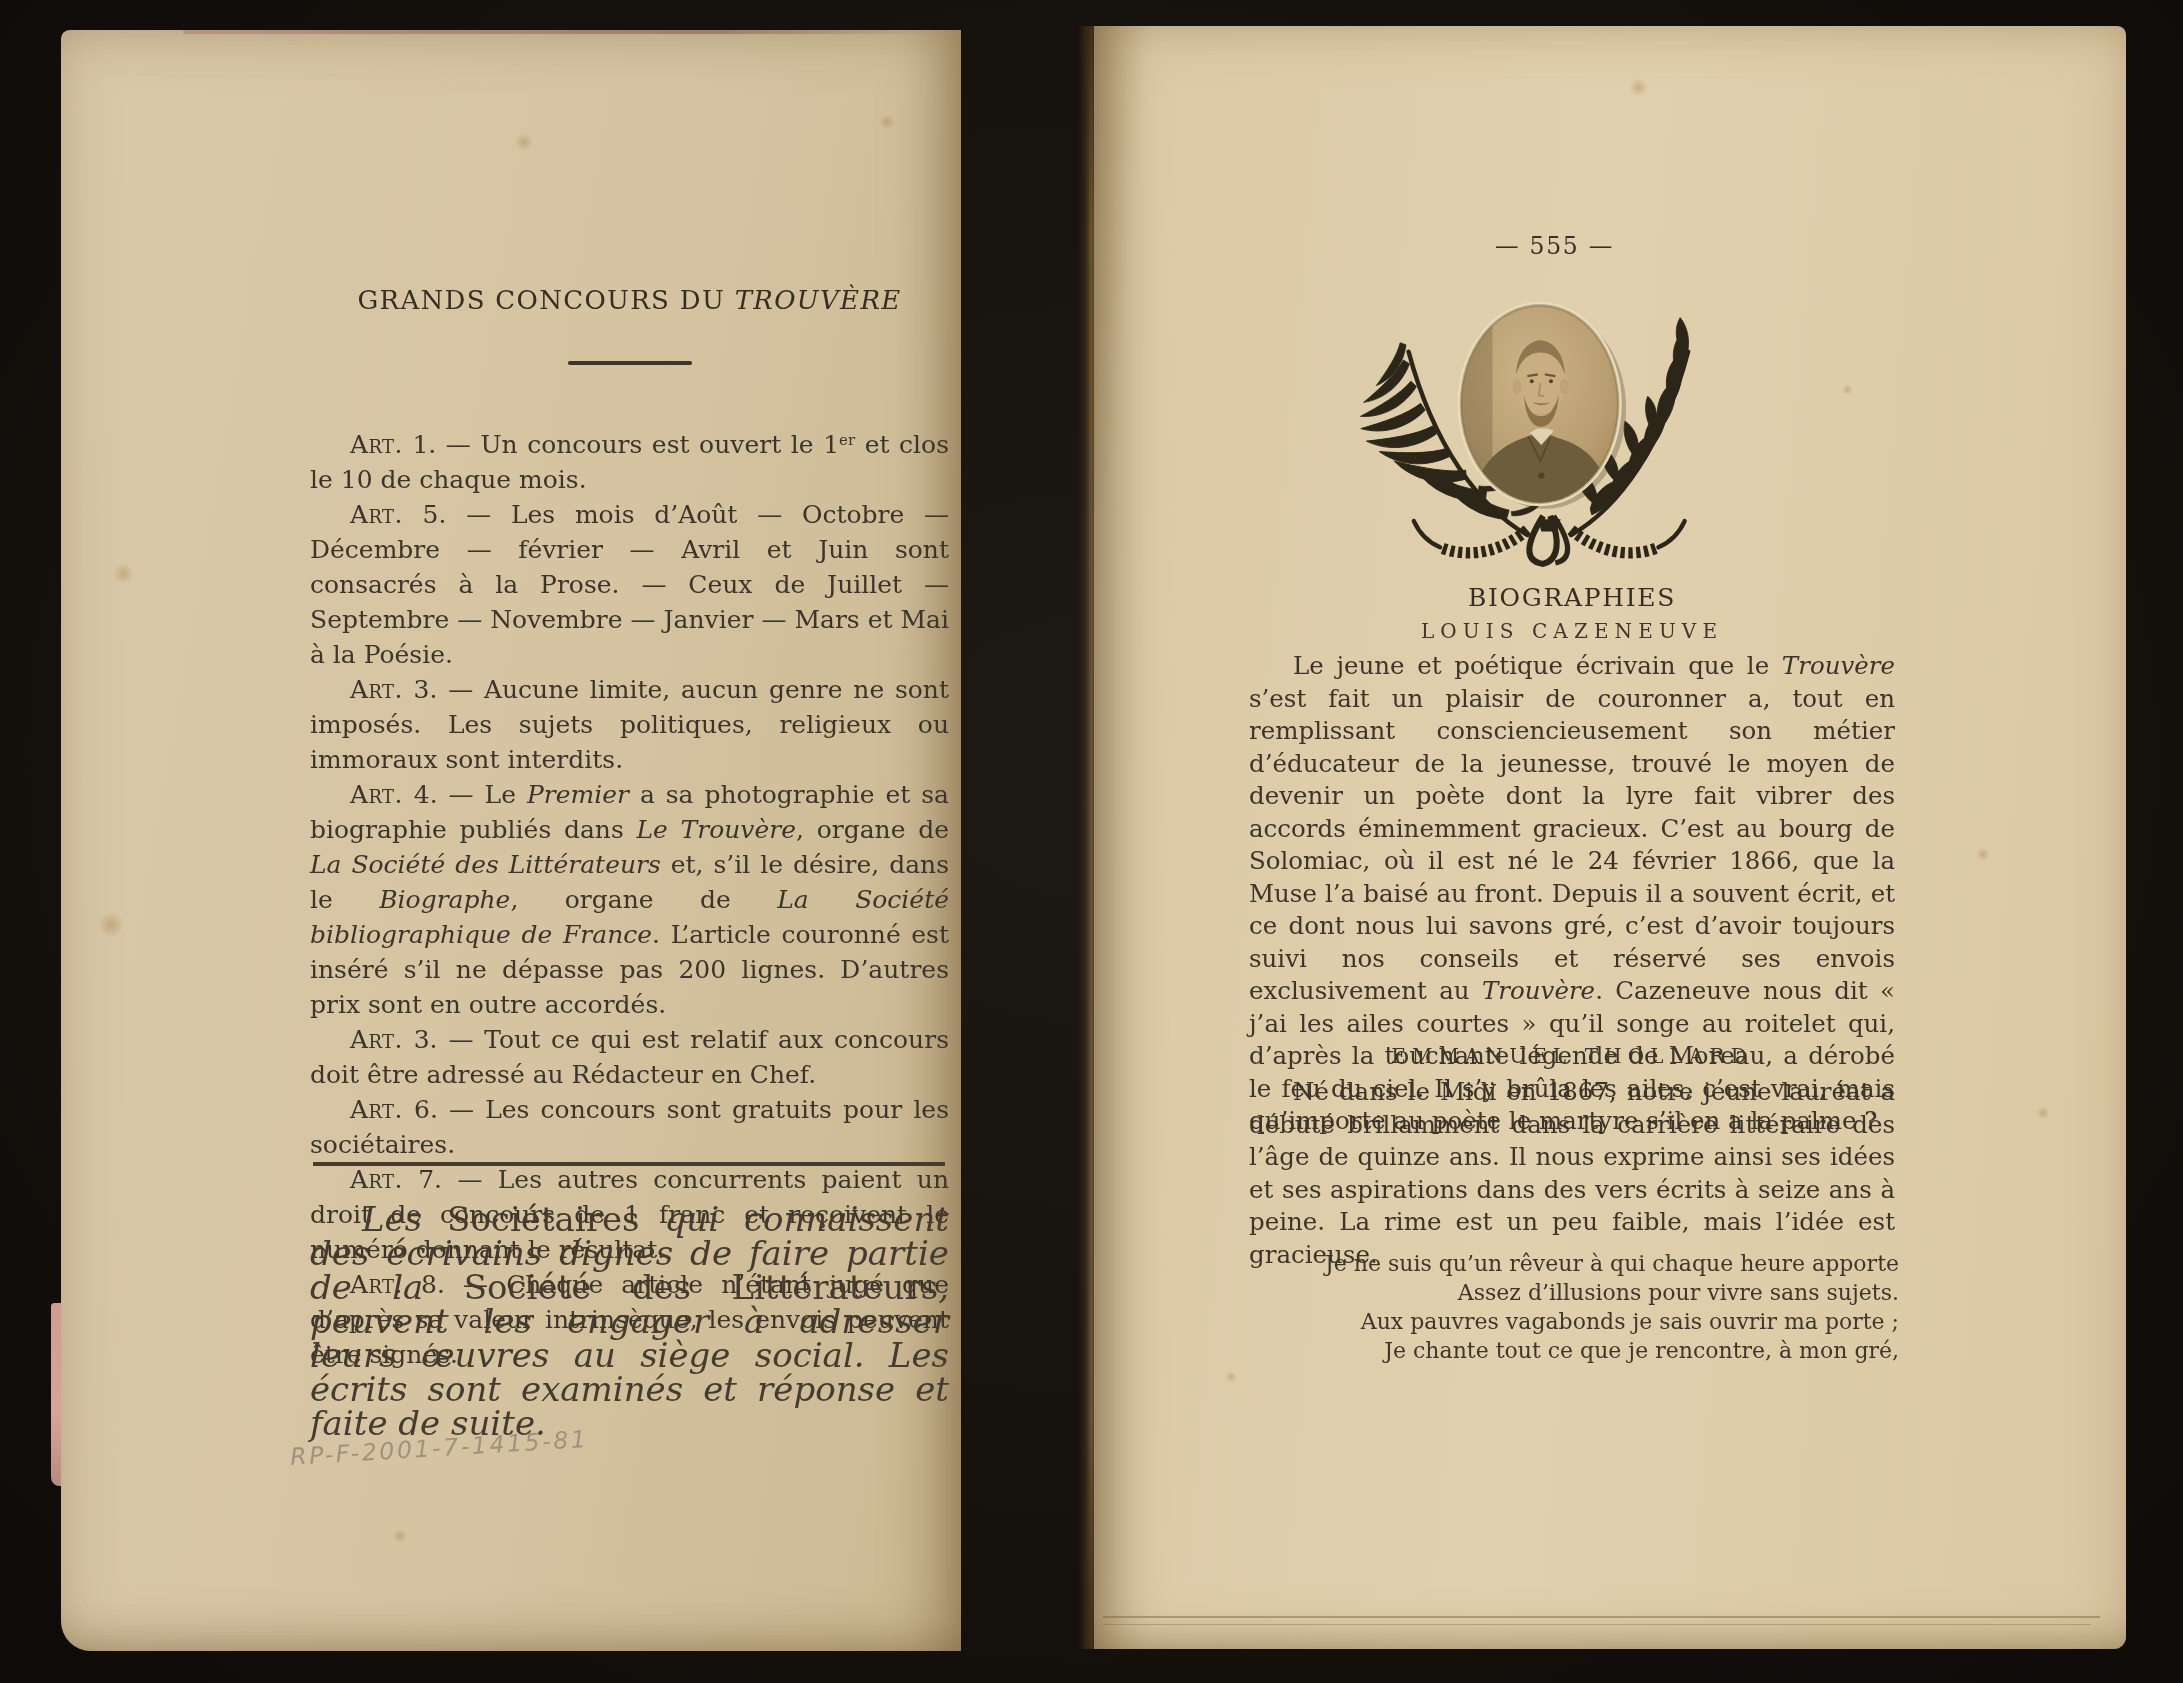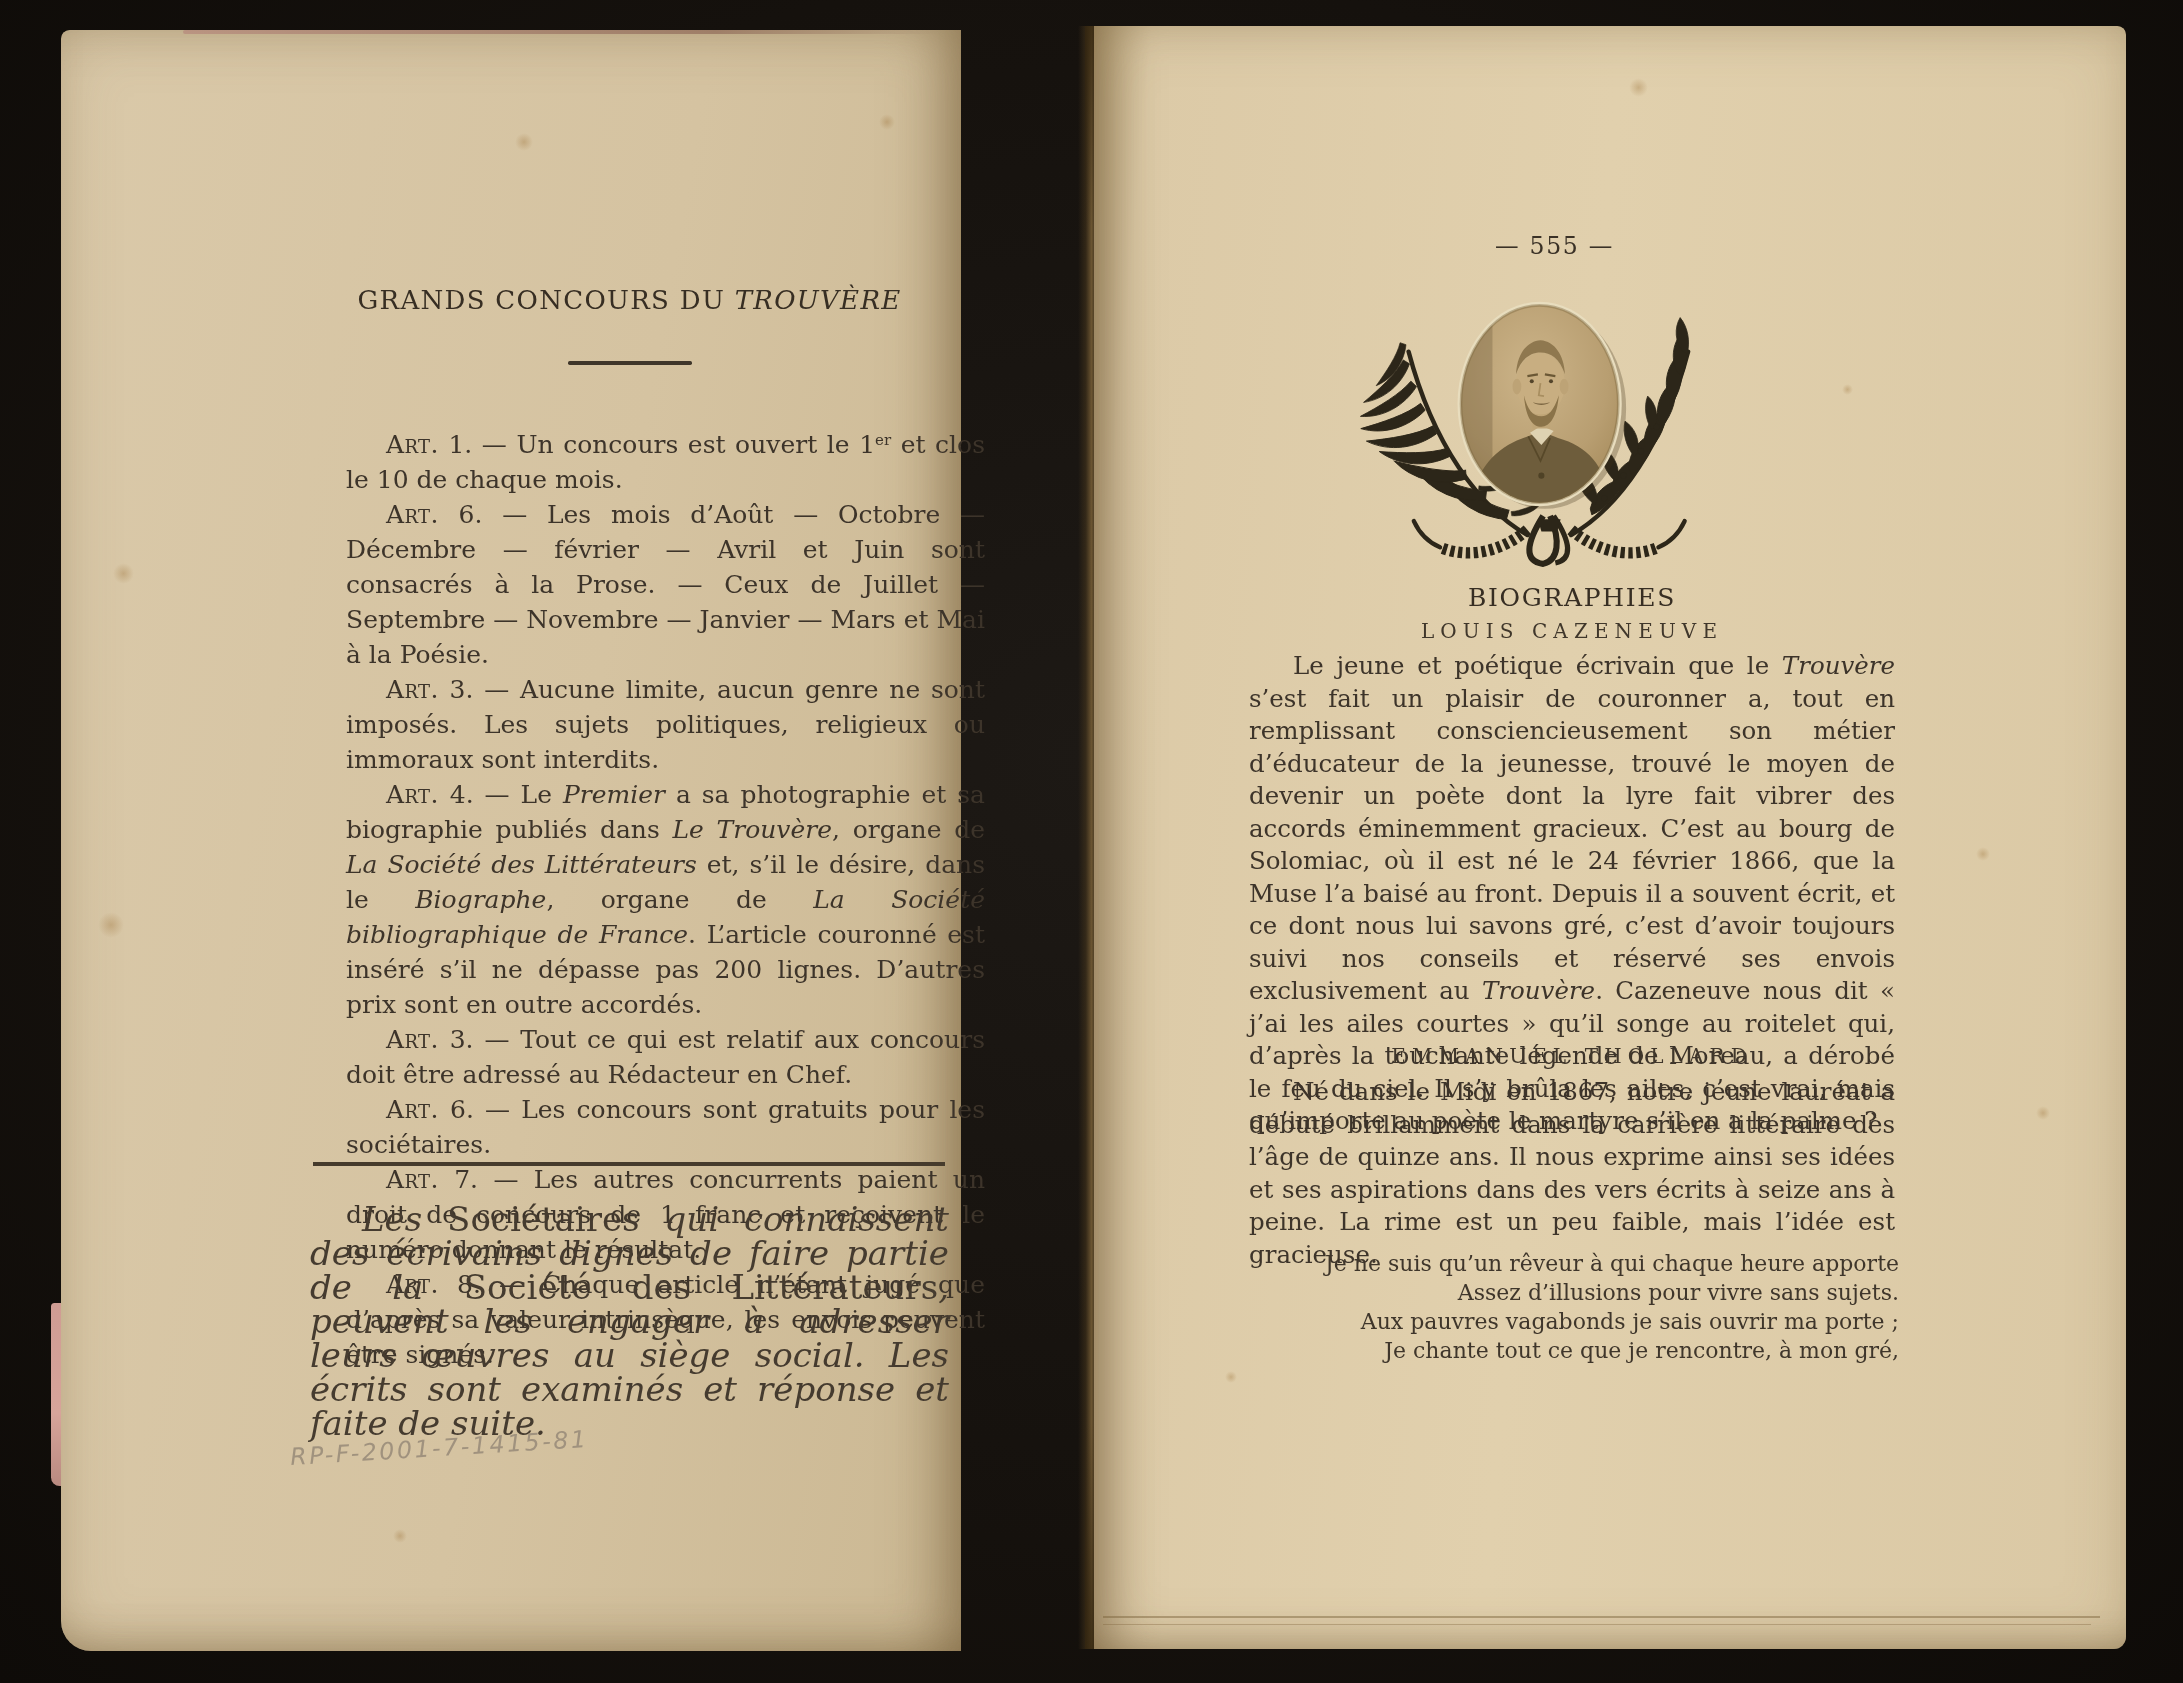--- a/index.html
+++ b/index.html
@@ -24,21 +24,21 @@
   .gutter::before{content:"";position:absolute;left:7px;top:0;width:12.2px;height:201px;
     background:linear-gradient(to bottom,rgba(52,38,16,.8),rgba(52,38,16,0));}
   .gutter::after{content:"";position:absolute;left:7px;bottom:0;width:12.2px;height:227px;
     background:linear-gradient(to top,rgba(52,38,16,.8),rgba(52,38,16,0));}
 
   
   .lp-title{position:absolute;left:249px;top:255px;width:639px;text-align:center;
     font-size:26px;letter-spacing:1.3px;color:#372e23;white-space:nowrap;}
   .lp-rule1{position:absolute;left:507px;top:331px;width:124px;height:3.5px;background:#3f362a;border-radius:1.7px;}
   .lp-articles{position:absolute;left:249px;top:393px;width:639px;
-    font-size:25px;line-height:35px;text-align:justify;margin-left:36px;}
+    font-size:25px;line-height:35px;text-align:justify;}
   .lp-articles p{margin:0;text-indent:40px;}
   .lp-rule2{position:absolute;left:252px;top:1132px;width:632px;height:3.5px;background:#463b2c;}
   .lp-notice{position:absolute;left:249px;top:1172px;width:639px;
     font-size:34px;line-height:34px;text-align:justify;text-indent:52px;color:#453b2f;}
   .pencil{position:absolute;left:229px;top:1404px;font-family:"DejaVu Sans",sans-serif;
     font-style:italic;font-size:23.6px;letter-spacing:2.6px;color:rgba(150,138,120,.85);
     transform:rotate(-3.5deg);white-space:nowrap;}
 
   
   .rp-number{position:absolute;left:155px;top:206px;width:611px;text-align:center;
@@ -76,21 +76,21 @@
 <div class="stage">
 
   <div class="pink-edge"></div>
 
   <div class="page page-left">
     <div class="lp-title"><span>GRANDS CONCOURS DU </span><span class="it">TROUVÈRE</span></div>
     <div class="lp-rule1"></div>
 
     <div class="lp-articles">
       <p><span class="sc">Art.</span><span> 1. — Un concours est ouvert le 1</span><span class="sup">er</span><span> et clos le 10 de chaque mois.</span></p>
-      <p><span class="sc">Art.</span><span> 6. — Les mois d’Août — Octobre — Décembre — février — Avril et Juin sont consacrés à la Prose. — Ceux de Juillet — Septembre — Novembre — Janvier — Mars et Mai à la Poésie.</span></p>
+      <p><span class="sc">Art.</span><span> 5. — Les mois d’Août — Octobre — Décembre — février — Avril et Juin sont consacrés à la Prose. — Ceux de Juillet — Septembre — Novembre — Janvier — Mars et Mai à la Poésie.</span></p>
       <p><span class="sc">Art.</span><span> 3. — Aucune limite, aucun genre ne sont imposés. Les sujets politiques, religieux ou immoraux sont interdits.</span></p>
       <p><span class="sc">Art.</span><span> 4. — Le </span><span class="it">Premier</span><span> a sa photographie et sa biographie publiés dans </span><span class="it">Le Trouvère</span><span>, organe de </span><span class="it">La Société des Littérateurs</span><span> et, s’il le désire, dans le </span><span class="it">Biographe</span><span>, organe de </span><span class="it">La Société bibliographique de France</span><span>. L’article couronné est inséré s’il ne dépasse pas 200 lignes. D’autres prix sont en outre accordés.</span></p>
       <p><span class="sc">Art.</span><span> 3. — Tout ce qui est relatif aux concours doit être adressé au Rédacteur en Chef.</span></p>
       <p><span class="sc">Art.</span><span> 6. — Les concours sont gratuits pour les sociétaires.</span></p>
       <p><span class="sc">Art.</span><span> 7. — Les autres concurrents paient un droit de concours de 1 franc et reçoivent le numéro donnant le résultat.</span></p>
       <p><span class="sc">Art.</span><span> 8. — Chaque article n’étant jugé que d’après sa valeur intrinsèque, les envois peuvent être signés.</span></p>
     </div>
 
     <div class="lp-rule2"></div>
     <div class="lp-notice"><span class="it">Les </span><span>Sociétaires</span><span class="it"> qui connaissent des écrivains dignes de faire partie de la </span><span>Société des Littérateurs</span><span class="it">, peuvent les engager à adresser leurs œuvres au siège social. Les écrits sont examinés et réponse et faite de suite.</span></div>

